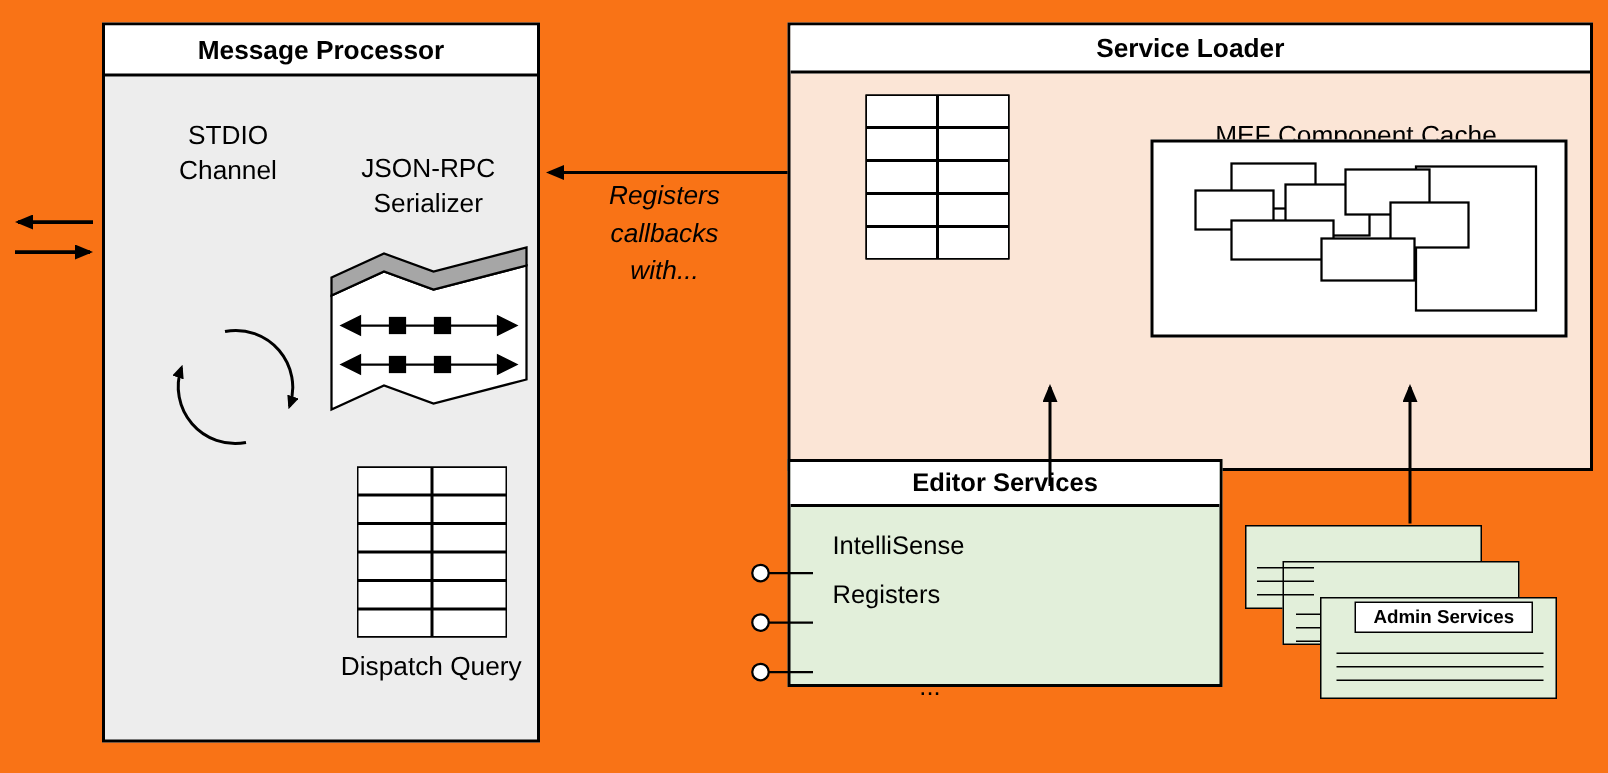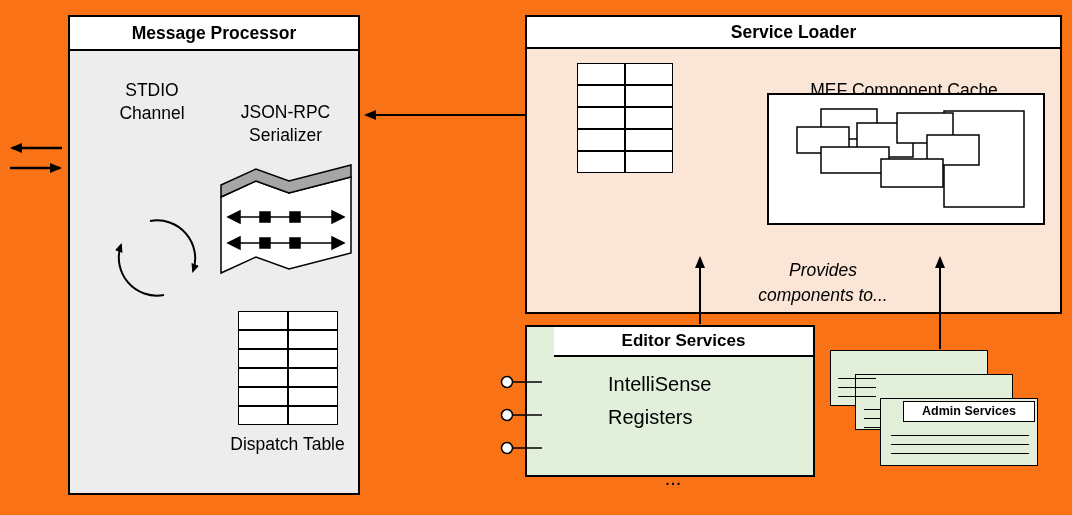--- a/index.html
+++ b/index.html
@@ -19,21 +19,21 @@
   .annotation { position:absolute; text-align:center; font-style:italic; font-size:17.5px; line-height:1.42; }
 
   .grid-table { position:absolute; display:grid; gap:1.5px; background:var(--border); border:1.8px solid var(--border); }
   .grid-table .cell { background:#fff; }
 
   .mef-box { position:absolute; background:#fff; border:2px solid var(--border); }
 
   .overlay { position:absolute; left:0; top:0; pointer-events:none; z-index:20; }
   .lollipops { position:absolute; pointer-events:none; z-index:25; }
 
-  .editor-item { position:absolute; font-size:20px; white-space:nowrap;margin-left:26px; }
+  .editor-item { position:absolute; font-size:17px; white-space:nowrap; }
 
   .card { position:absolute; background:var(--card_fill); border:1.5px solid var(--border); }
   .card-label { position:absolute; background:#fff; border:1.5px solid var(--border);
                 font-size:12.5px; font-weight:bold; text-align:center; line-height:18px; z-index:7; }
   .card-line { position:absolute; border-top:1.5px solid var(--border); }
 </style>
 </head>
 <body>
 
 <div class="canvas">
@@ -82,21 +82,21 @@
           <div class="cell"></div>
           <div class="cell"></div>
           <div class="cell"></div>
           <div class="cell"></div>
           <div class="cell"></div>
           <div class="cell"></div>
           <div class="cell"></div>
           <div class="cell"></div>
         </div>
 
-      <div class="label" style="left:150px; top:382px; width:135px;">Dispatch Table</div>
+      <div class="label" style="left:150px; top:382px; width:135px;">Dispatch Query</div>
     </div>
   </div>
 
   <div class="box loader" style="left:525px; top:15px; width:537px; height:299px;">
     <div class="box-header" style="height:32px;">Service Loader</div>
     <div class="box-body" style="height:calc(100% - 32px);">
 
       <div class="grid-table" style="left:50px; top:14px; width:96px; height:110px; grid-template-columns:1fr 1fr; grid-template-rows:repeat(5,1fr);">
           <div class="cell"></div>
           <div class="cell"></div>
@@ -123,21 +123,21 @@
             <rect x="175" y="16" width="80" height="96"></rect>
             <rect x="128" y="18" width="56" height="30"></rect>
             <rect x="158" y="40" width="52" height="30"></rect>
             <rect x="112" y="64" width="62" height="28"></rect>
           </g>
         </svg>
       </div>
     </div>
   </div>
 
-  <div class="box editor" style="left:525px; top:325px; width:290px; height:152px;padding-left:27px;">
+  <div class="box editor" style="left:525px; top:306px; width:290px; height:152px;">
     <div class="box-header" style="height:30px; font-size:17px;">Editor Services</div>
     <div class="box-body" style="height:calc(100% - 30px);">
       <div class="editor-item" style="left:28px; top:16px;">IntelliSense</div>
       <div class="editor-item" style="left:28px; top:49px;">Registers</div>
       <div class="editor-item" style="left:28px; top:110px; width:130px; text-align:center;">...</div>
     </div>
   </div>
 
   <svg class="lollipops" style="left:498px; top:371px;" width="46" height="92" viewBox="0 0 46 92">
     <g fill="#ffffff" stroke="#000" stroke-width="1.5">
@@ -160,24 +160,24 @@
   <div class="card-line" style="left:838px; top:378px; width:38px; z-index:6;"></div>
   <div class="card-line" style="left:838px; top:387px; width:38px; z-index:6;"></div>
   <div class="card-line" style="left:838px; top:396px; width:38px; z-index:6;"></div>
 
 
   <div class="card" style="left:880px; top:398px; width:158px; height:68px; z-index:3;">
     <div class="card-line" style="left:10px; top:36px; width:138px;"></div>
     <div class="card-line" style="left:10px; top:45px; width:138px;"></div>
     <div class="card-line" style="left:10px; top:54px; width:138px;"></div>
   </div>
-  <div class="card-label" style="left:903px; top:401px; width:132px; height:21px;">Admin Services</div>
+  <div class="card-label" style="left:903px; top:401px; width:119px; height:21px;">Admin Services</div>
 
+  <div class="annotation" style="left:388px; top:118px; width:110px;">Registers callbacks with...</div>
 
-  <div class="annotation" style="left:753px; top:258px; width:140px;">Provides components to...</div>
 
   <svg class="overlay" width="1072" height="515" viewBox="0 0 1072 515">
     <defs>
       <marker id="ah" markerWidth="12" markerHeight="10" refX="10" refY="5" orient="auto" markerUnits="userSpaceOnUse">
         <path d="M0,0 L12,5 L0,10 Z" fill="#000"></path>
       </marker>
     </defs>
 
     <g>
       <line x1="62" y1="148" x2="12" y2="148" stroke="#000" stroke-width="2.5" marker-end="url(#ah)"></line>

